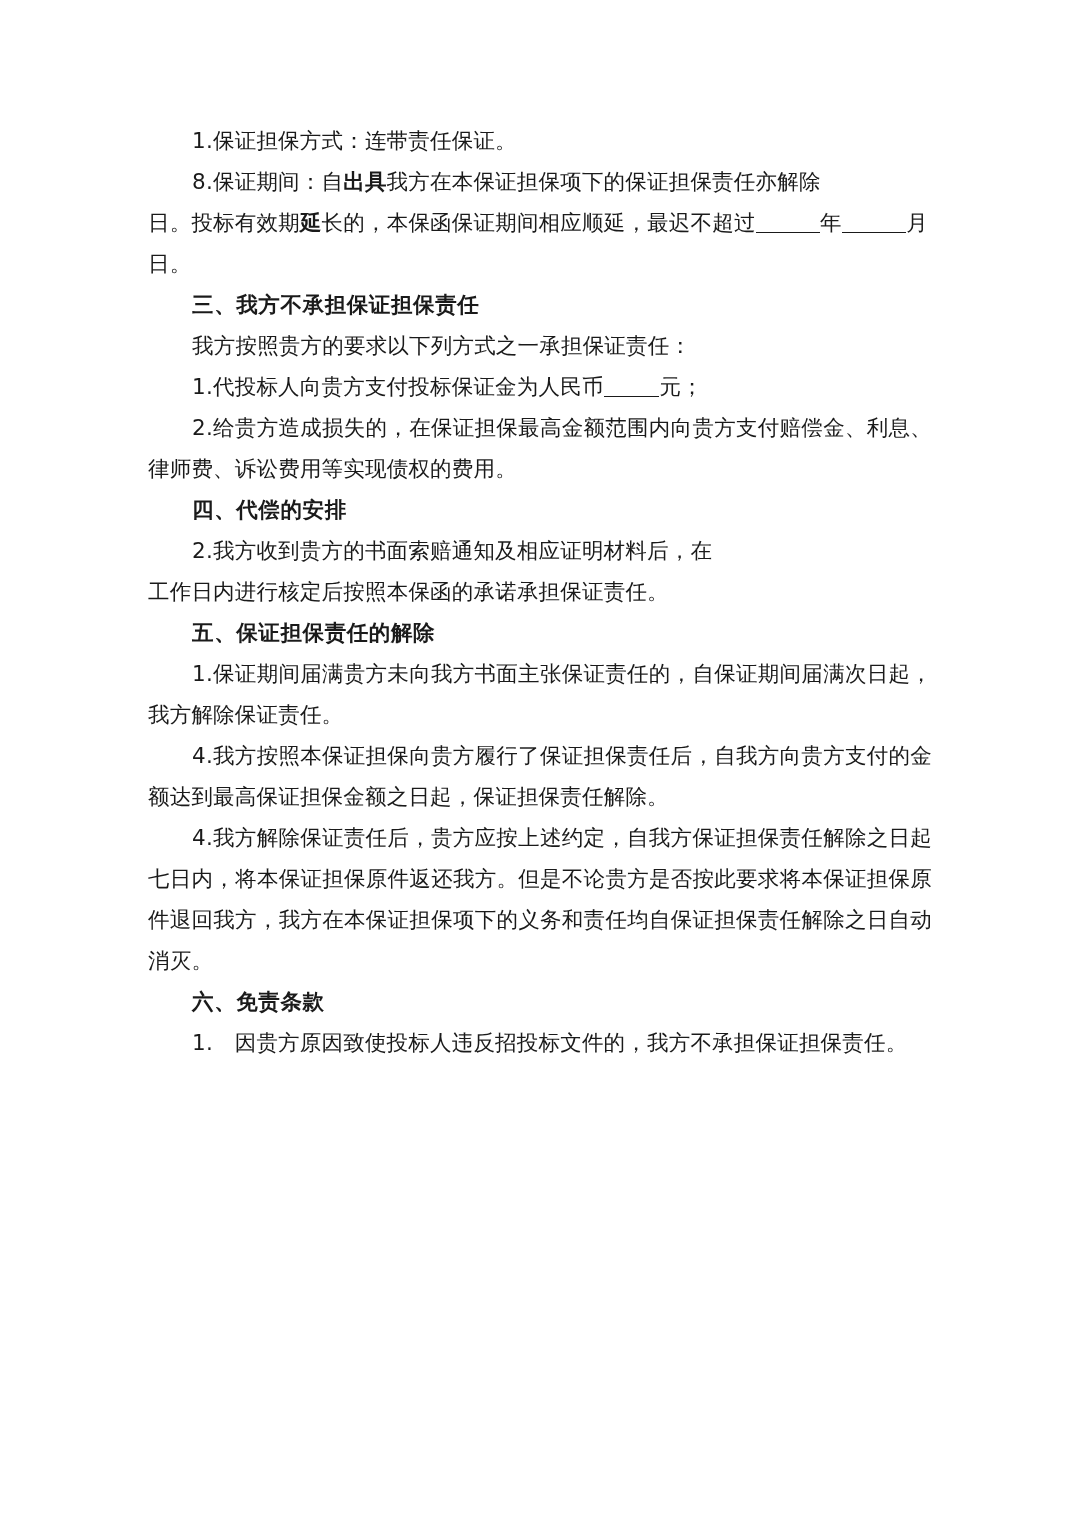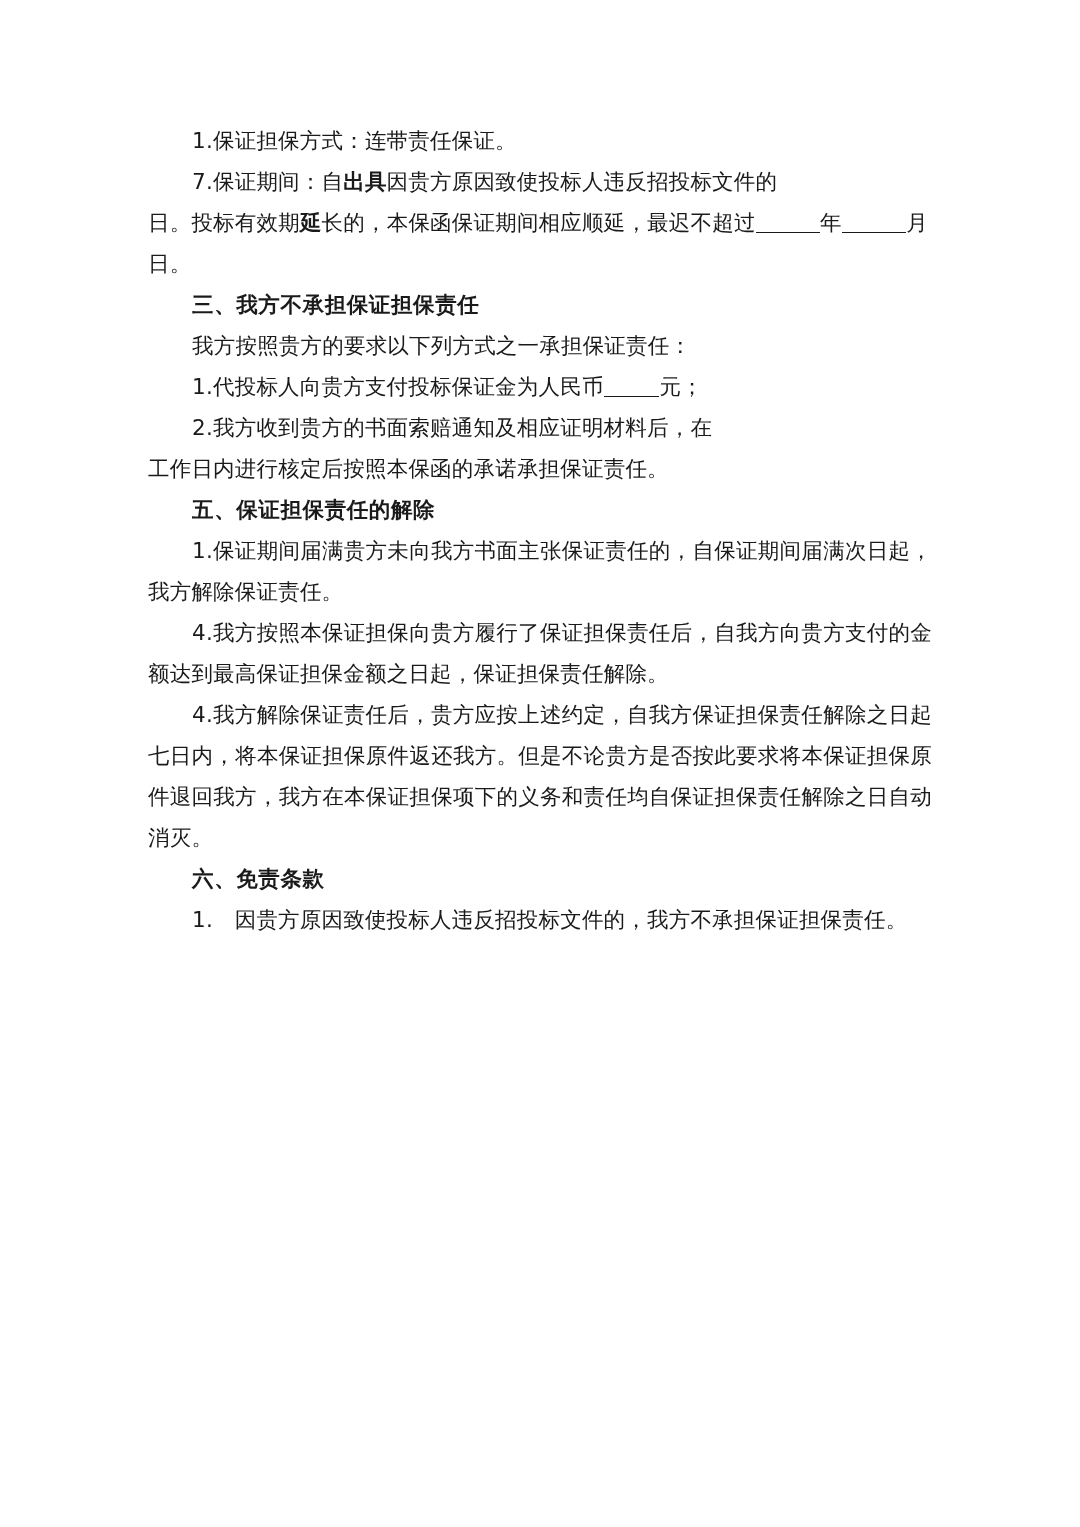--- a/index.html
+++ b/index.html
@@ -68,33 +68,35 @@
   }
 </style>
 </head>
 <body>
 
 <div class="page">
   <div class="doc-body">
 
     <p class="indent">1.保证担保方式：连带责任保证。</p>
 
-    <p class="indent"><span>7.保证期间：自</span><span class="b">出具</span><span>因贵方原因致使投标人违反招投标文件的</span><span class="gap-wide"></span></p>
+    <p class="indent"><span>8.保证期间：自</span><span class="b">出具</span><span>我方在本保证担保项下的保证担保责任亦解除</span><span class="gap-wide"></span></p>
 
     <p class="noindent"><span>日。投标有效期</span><span class="b">延</span><span>长的，本保函保证期间相应顺延，最迟不超过</span><span class="blank"></span><span>年</span><span class="blank"></span><span>月</span></p>
 
     <p class="noindent">日。</p>
 
     <p class="heading">三、我方不承担保证担保责任</p>
 
     <p class="indent">我方按照贵方的要求以下列方式之一承担保证责任：</p>
 
     <p class="indent"><span>1.代投标人向贵方支付投标保证金为人民币</span><span class="blank-sm"></span><span>元；</span></p>
 
+    <p class="indent">2.给贵方造成损失的，在保证担保最高金额范围内向贵方支付赔偿金、利息、律师费、诉讼费用等实现债权的费用。</p>
 
+    <p class="heading">四、代偿的安排</p>
 
 
     <p class="indent"><span>2.我方收到贵方的书面索赔通知及相应证明材料后，在</span><span class="gap-med"></span></p>
 
     <p class="noindent">工作日内进行核定后按照本保函的承诺承担保证责任。</p>
 
     <p class="heading">五、保证担保责任的解除</p>
 
     <p class="indent">1.保证期间届满贵方未向我方书面主张保证责任的，自保证期间届满次日起，我方解除保证责任。</p>
 

